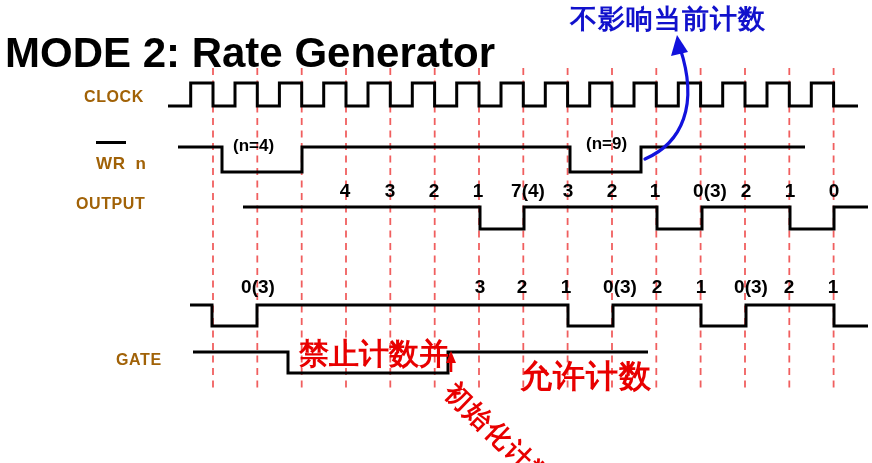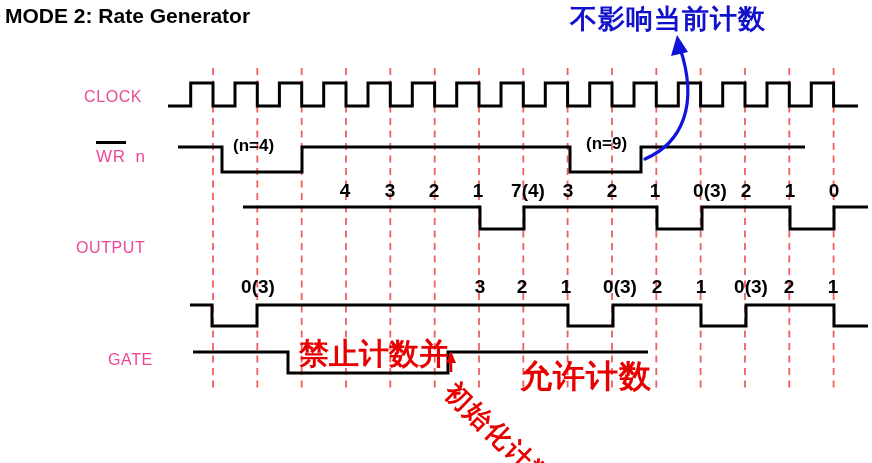--- a/index.html
+++ b/index.html
@@ -1,22 +1,22 @@
 <!DOCTYPE html>
 <html><head>
 <meta charset="utf-8">
 <style>
   html,body{margin:0;padding:0;background:#fff;}
   .stage{position:relative;width:872px;height:463px;background:#ffffff;overflow:hidden;
          font-family:"Liberation Sans",sans-serif;}
-  .title{position:absolute;left:5px;top:4px;font-size:21px;font-weight:bold;color:#000;
+  .title{position:absolute;left:5px;top:29px;font-size:42px;font-weight:bold;color:#000;
          letter-spacing:0px;white-space:nowrap;}
-  .sig-label{position:absolute;font-weight:normal;color:#ec4899;font-size:16px;letter-spacing:.6px;
+  .sig-label{position:absolute;font-weight:bold;color:#a16207;font-size:16px;letter-spacing:.6px;
              white-space:nowrap;}
-  .ovl{display:inline-block;border-top:3px solid #000;padding-top:4px;line-height:1.05;}
+  .ovl{display:inline-block;border-top:3px solid #000;padding-top:11px;line-height:1.05;}
   .wr-sfx{margin-left:10px;}
   .wrval{position:absolute;font-weight:bold;font-size:17px;color:#000;white-space:nowrap;text-align:right;}
   .count-row{position:absolute;left:0;top:0;width:872px;height:22px;pointer-events:none;}
   .count{position:absolute;top:0;transform:translateX(-50%);font-weight:bold;font-size:19px;
          color:#000;white-space:nowrap;}
   .cjk{font-family:"DejaVu Serif","Liberation Serif",serif;font-weight:bold;white-space:nowrap;}
   .note-blue{position:absolute;left:570px;top:1px;font-size:27px;color:#1111cc;letter-spacing:1px;}
   .note-red{position:absolute;color:#e80000;}
   .nr1{left:299px;top:334px;font-size:30px;}
   .nr2{left:299px;top:371px;font-size:26px;}
@@ -64,24 +64,24 @@
     <line x1="451" y1="372" x2="451" y2="360" stroke="#e80000" stroke-width="2.6"></line>
     <polygon fill="#e80000" points="451,351 446,363 456,363"></polygon>
   </svg>
 
   <div class="title">MODE 2: Rate Generator</div>
 
   <div class="sig-label" style="left:84px;top:88px;">CLOCK</div>
 
   <div class="sig-label" style="left:96px;top:141px;font-size:17px;"><span class="ovl">WR</span><span class="wr-sfx">n</span></div>
 
-  <div class="sig-label" style="left:76px;top:195px;margin-top:44px;">OUTPUT</div>
+  <div class="sig-label" style="left:76px;top:195px;">OUTPUT</div>
 
 
-  <div class="sig-label" style="left:108px;top:351px;text-align:center;">GATE</div>
+  <div class="sig-label" style="left:116px;top:351px;text-align:center;">GATE</div>
 
   <div class="wrval" style="left:233px;top:136px;">(n=4)</div>
   <div class="wrval" style="left:586px;top:134px;">(n=9)</div>
 
   <div id="output-counts" class="count-row" style="top:180px;">
       <span class="count" style="left: 345px;">4</span>
       <span class="count" style="left: 390px;">3</span>
       <span class="count" style="left: 434px;">2</span>
       <span class="count" style="left: 478px;">1</span>
       <span class="count" style="left: 528px;">7(4)</span>

